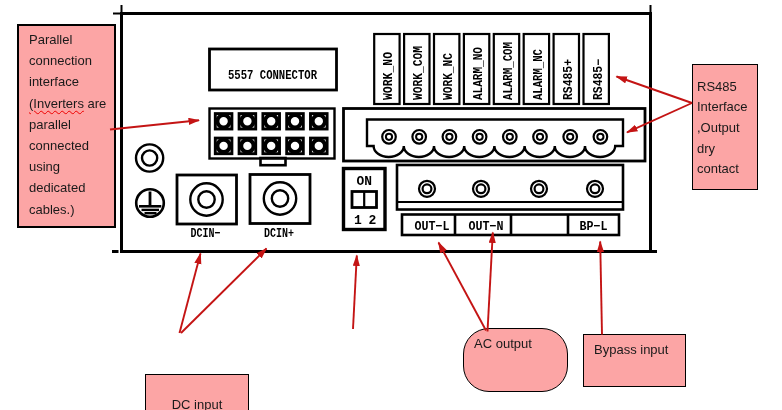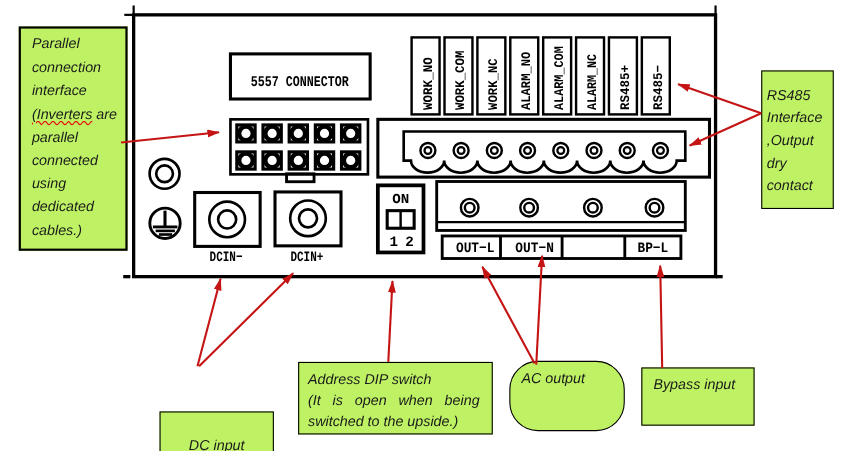--- a/index.html
+++ b/index.html
@@ -1,18 +1,18 @@
 <!DOCTYPE html>
 <html><head>
 <meta charset="utf-8">
 <style>
 html,body{margin:0;padding:0;background:#fff;}
 #stage{position:relative;width:782px;height:410px;background:#fff;overflow:hidden;
   font-family:"Liberation Sans",sans-serif;}
-.box{position:absolute;border:1.5px solid #000;background:#bef264;box-sizing:border-box;color:#1a1a1a;font-style:italic;}
+.box{position:absolute;border:1.5px solid #000;background:#fca5a5;box-sizing:border-box;color:#1a1a1a;}
 svg{position:absolute;left:0;top:0;z-index:3;pointer-events:none;}
 .box{z-index:1;}
 .wavy{text-decoration:underline;text-decoration-style:wavy;text-decoration-color:#e00;text-decoration-thickness:1px;text-underline-offset:2px;}
 </style>
 </head>
 <body>
 <div id="stage">
 
 <svg width="782" height="410" viewBox="0 0 782 410">
   <defs>
@@ -174,23 +174,18 @@
 <div class="box" style="border-width:2px;left:17px;top:24px;width:99px;height:204px;font-size:13px;line-height:21.2px;padding:3px 0 0 10px;">
 Parallel<br>connection<br>interface<br><span class="wavy">(Inverters</span> are<br>parallel<br>connected<br>using<br>dedicated<br>cables.)
 </div>
 
 <div class="box" style="left:692px;top:64px;width:66px;height:126px;font-size:13px;line-height:20.7px;padding:11.5px 0 0 4px;">
 RS485<br>Interface<br>,Output<br>dry<br>contact
 </div>
 
 <div class="box" style="left:145px;top:330px;width:104px;height:58px;font-size:13px;text-align:center;line-height:60px;margin-top:44px;">DC input</div>
 
-<div class="box" style="left:271px;top:329px;width:177px;height:66px;font-size:13px;line-height:19.2px;padding:5px 6px 0 8px;">
-Address DIP switch<br>
-<span style="display:inline-block;width:156px;text-align:justify;text-align-last:justify;">(It is open when being</span><br>
-switched to the upside.)
-</div>
 
 <div class="box" style="left:463px;top:328px;width:105px;height:64px;font-size:13px;padding:7px 0 0 10px;border-radius:26px;">AC output</div>
 
 <div class="box" style="left:583px;top:334px;width:103px;height:53px;font-size:13px;padding:7px 0 0 10px;">Bypass input</div>
 
 </div>
 
 </body></html>

